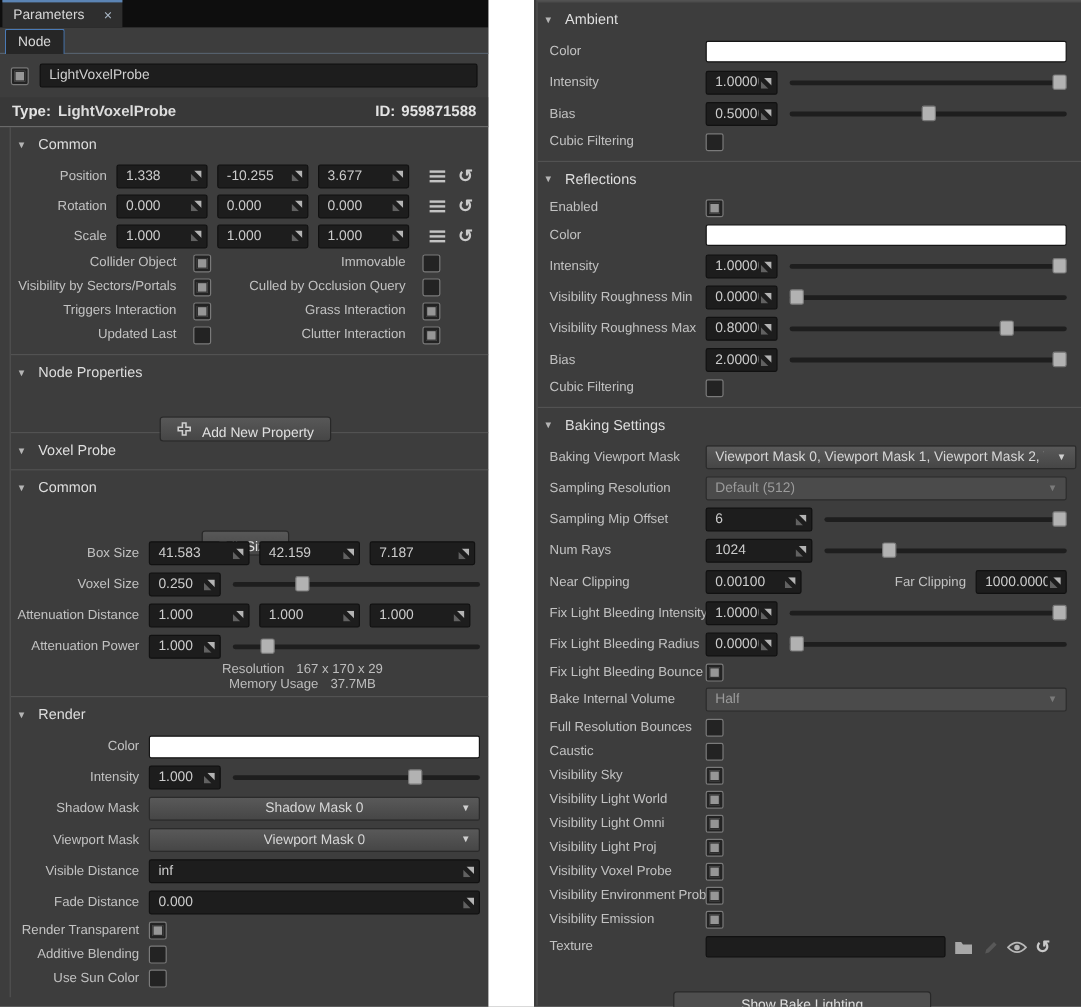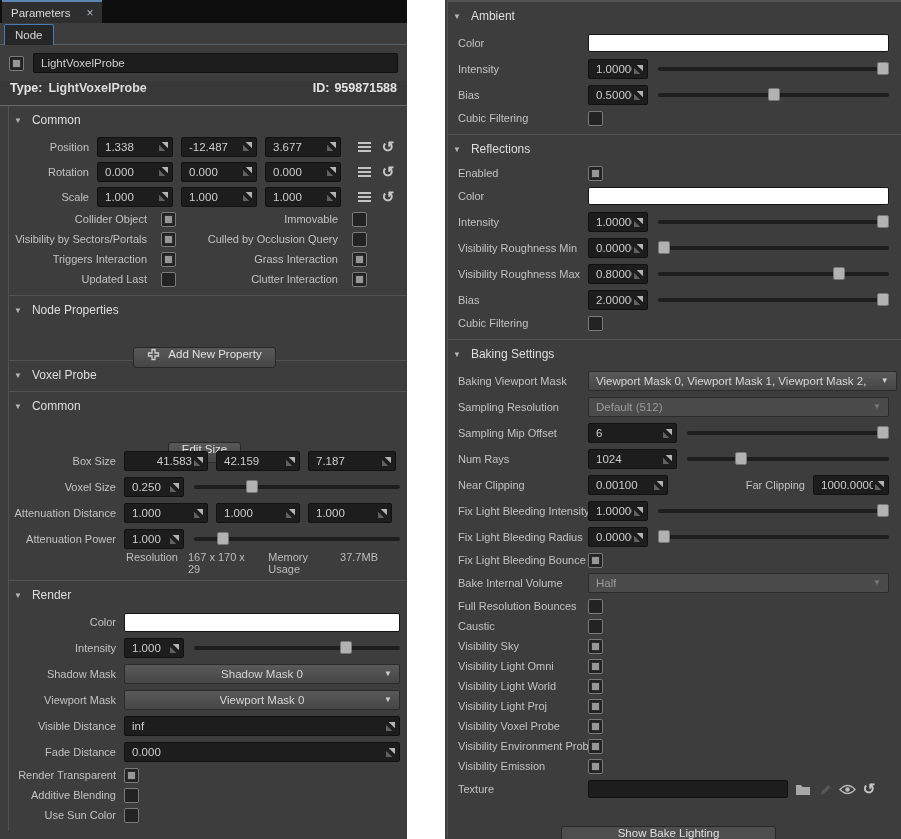--- a/index.html
+++ b/index.html
@@ -16,21 +16,21 @@
   .close{color:#a9b7c6;font-size:12px;line-height:1;}
   .nodetabrow{height:21px;background:#3d3d3d;border-bottom:1px solid #55606c;display:flex;
        align-items:flex-end;padding-left:4px;}
   .nodetab{height:20px;margin-bottom:-1px;padding:0 10px;display:flex;align-items:center;
        background:#262626;border:1px solid #4a7ab5;border-bottom:none;border-radius:2px 2px 0 0;
        color:#d8d8d8;font-size:11.5px;}
   .namerow{height:36px;display:flex;align-items:center;gap:9px;padding:0 9px;}
   .textfield{flex:1;height:20px;background:#1d1d1d;border:1px solid #101010;border-radius:2px;
        display:flex;align-items:center;padding:0 7px;color:#cfcfcf;font-size:11.5px;box-sizing:border-box;}
   .typerow{height:24px;background:#383838;border-bottom:1px solid #696969;display:flex;
-       align-items:flex-start;padding:0 10px;font-weight:bold;font-size:12.5px;color:#e3e3e3;}
+       align-items:center;padding:0 10px;font-weight:bold;font-size:12.5px;color:#e3e3e3;}
   .typerow .tv{margin-left:6px;color:#dcdcdc;}
   .typerow .sp{flex:1;}
   .typerow .iv{margin-left:5px;}
 
   
   .sections{margin-left:8px;border-left:1px solid #525252;}
   .panel.right .sections{margin-left:2px;border-top:1px solid #525252;}
   .section{border-top:1px solid #525252;}
   .panel.left .sections .sec-0{border-top:none;}
   .sec-h{height:28px;display:flex;align-items:center;gap:10px;padding-left:5px;color:#dedede;font-size:12px;}
@@ -81,21 +81,21 @@
        position:relative;color:#d6d6d6;font-size:11.5px;box-sizing:border-box;}
   .dropdown .dd-val{overflow:hidden;white-space:nowrap;max-width:calc(100% - 26px);}
   .dropdown.la{justify-content:flex-start;padding-left:7px;}
   .dropdown .dd-arrow{position:absolute;right:7px;top:5px;font-size:8px;color:#d0d0d0;line-height:1;}
   .dropdown.disabled{background:#4b4b4b;color:#9b9b9b;}
   .dropdown.disabled .dd-arrow{color:#7a7a7a;}
 
   .flex-sp{flex:1;}
   .info-g{display:flex;gap:10px;margin-right:22px;font-size:11px;}
 
-  .btn{display:flex;align-items:flex-start;justify-content:center;gap:8px;height:21px;padding:0 13px;
+  .btn{display:flex;align-items:flex-end;justify-content:center;gap:8px;height:21px;padding:0 13px;
        background:linear-gradient(#585858,#464646);border:1px solid #282828;border-radius:3px;
        color:#e0e0e0;font-size:11.5px;box-sizing:border-box;margin-top:36px;}
   .btn.wide{width:215px;padding:0;height:19px;background:#4e4e4e;}
   .r-texture .numfield{margin-right:2px;height:18px;}
   .r-texture .icon-btn{margin-left:4px;}
 </style>
 </head>
 <body>
 
 <div class="panel left">
@@ -135,21 +135,21 @@
             <div class="numfield" style="width: 76px;">
               <span class="nf-val">1.338</span>
               <span class="spin">
                 <svg width="9" height="9" viewBox="0 0 10 10">
                   <polygon points="3,0 10,0 10,7" fill="#b4b4b4"></polygon>
                   <polygon points="0,3 7,10 0,10" fill="#616161"></polygon>
                 </svg>
               </span>
             </div>
             <div class="numfield" style="width: 76px;">
-              <span class="nf-val">-12.487</span>
+              <span class="nf-val">-10.255</span>
               <span class="spin">
                 <svg width="9" height="9" viewBox="0 0 10 10">
                   <polygon points="3,0 10,0 10,7" fill="#b4b4b4"></polygon>
                   <polygon points="0,3 7,10 0,10" fill="#616161"></polygon>
                 </svg>
               </span>
             </div>
             <div class="numfield" style="width: 76px;">
               <span class="nf-val">3.677</span>
               <span class="spin">
@@ -287,21 +287,21 @@
           <span class="sec-t">Common</span>
         </div>
         <div class="sec-b">
           <div class="row r-button">
             <div class="btn">
               <span class="btn-label">Edit Size</span>
             </div>
           </div>
           <div class="row r-vec3">
             <span class="lbl" style="width: 115px;">Box Size</span>
-            <div class="numfield" style="width: 84px; text-align: right;">
+            <div class="numfield" style="width: 84px;">
               <span class="nf-val">41.583</span>
               <span class="spin">
                 <svg width="9" height="9" viewBox="0 0 10 10">
                   <polygon points="3,0 10,0 10,7" fill="#b4b4b4"></polygon>
                   <polygon points="0,3 7,10 0,10" fill="#616161"></polygon>
                 </svg>
               </span>
             </div>
             <div class="numfield" style="width: 84px;">
               <span class="nf-val">42.159</span>
@@ -375,21 +375,21 @@
                 <svg width="9" height="9" viewBox="0 0 10 10">
                   <polygon points="3,0 10,0 10,7" fill="#b4b4b4"></polygon>
                   <polygon points="0,3 7,10 0,10" fill="#616161"></polygon>
                 </svg>
               </span>
             </div>
             <div class="slider">
               <div class="thumb" style="left: calc(12% - 1.44px);"></div>
             </div>
           </div>
-          <div class="row r-info" style="padding-left: 117px;">
+          <div class="row r-info" style="padding-left: 117px; flex-direction: column;">
             <span class="info-g">
               <span class="info-t">Resolution</span>
               <span class="info-t">167 x 170 x 29</span>
             </span>
             <span class="info-g">
               <span class="info-t">Memory Usage</span>
               <span class="info-t">37.7MB</span>
             </span>
           </div>
         </div>
@@ -722,25 +722,25 @@
           </div>
           <div class="row r-check">
             <span class="lbl" style="width: 140px;">Caustic</span>
             <span class="cb"></span>
           </div>
           <div class="row r-check">
             <span class="lbl" style="width: 140px;">Visibility Sky</span>
             <span class="cb checked"></span>
           </div>
           <div class="row r-check">
+            <span class="lbl" style="width: 140px;">Visibility Light World</span>
+            <span class="cb checked"></span>
+          </div>
+          <div class="row r-check">
             <span class="lbl" style="width: 140px;">Visibility Light Omni</span>
-            <span class="cb checked"></span>
-          </div>
-          <div class="row r-check">
-            <span class="lbl" style="width: 140px;">Visibility Light World</span>
             <span class="cb checked"></span>
           </div>
           <div class="row r-check">
             <span class="lbl" style="width: 140px;">Visibility Light Proj</span>
             <span class="cb checked"></span>
           </div>
           <div class="row r-check">
             <span class="lbl" style="width: 140px;">Visibility Voxel Probe</span>
             <span class="cb checked"></span>
           </div>

